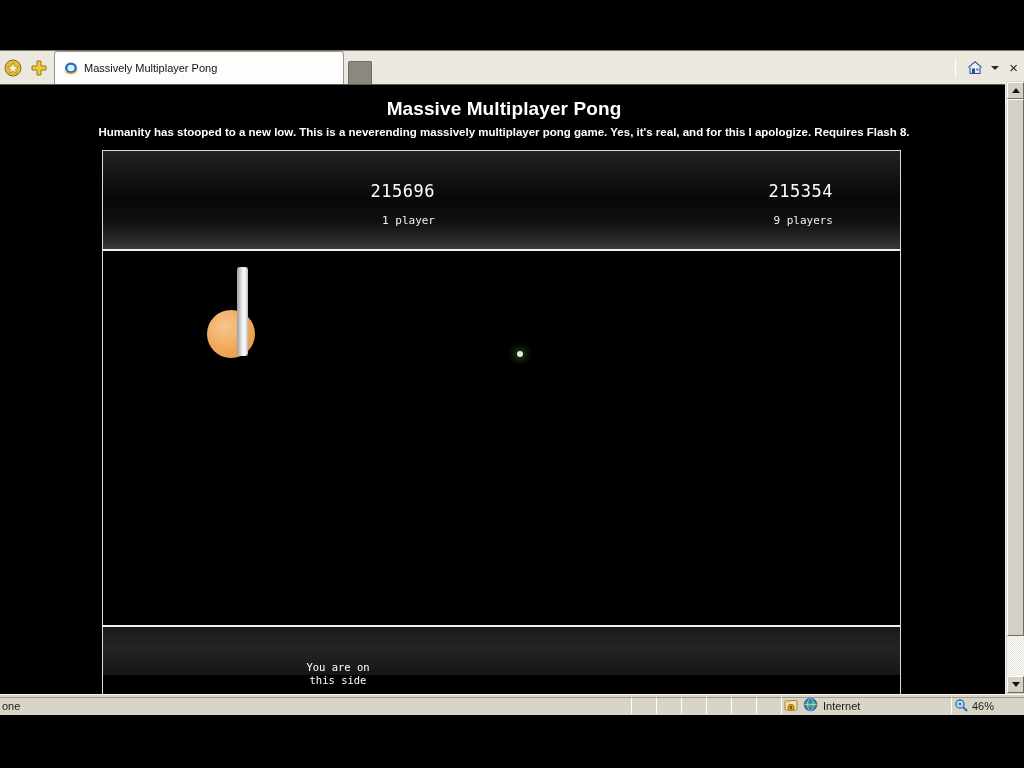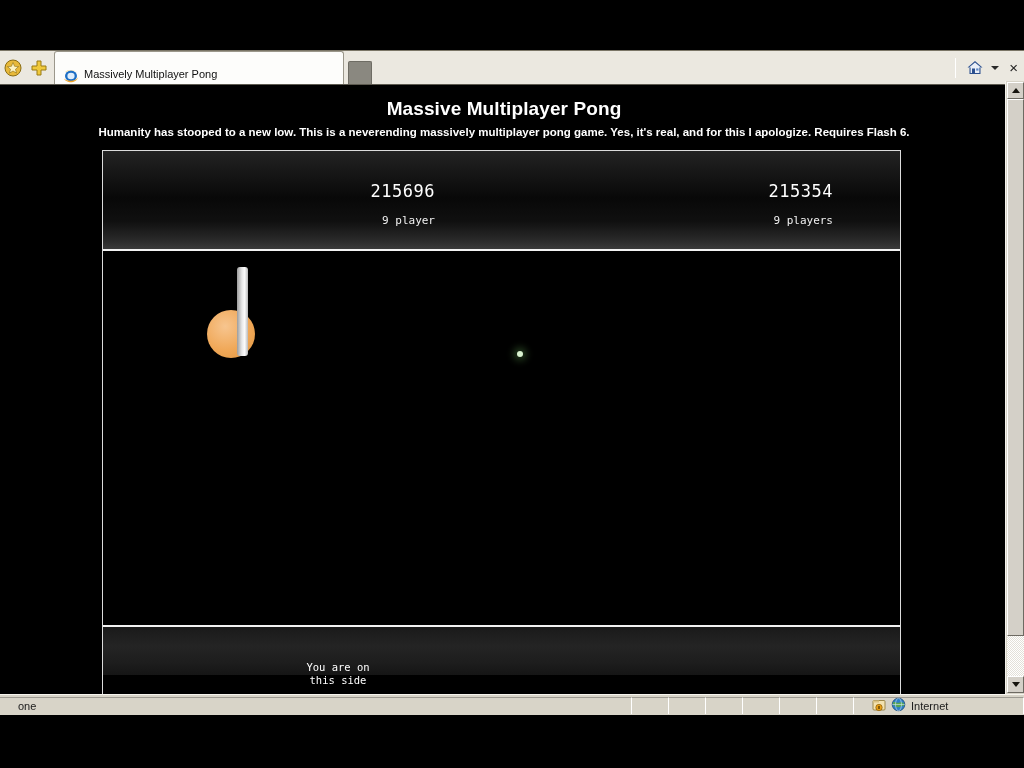--- a/index.html
+++ b/index.html
@@ -51,21 +51,21 @@
   .tab {
     position: relative;
     height: 27px;
     min-width: 290px;
     max-width: 290px;
     background: #fdfdfb;
     border: 1px solid #9b978b;
     border-bottom: none;
     border-radius: 3px 3px 0 0;
     display: flex;
-    align-items: flex-start;
+    align-items: center;
     padding: 16px 8px;
     margin-top: 5px;
     overflow: hidden;
   }
   .tab-favicon { width: 16px; height: 16px; flex: 0 0 16px; margin-right: 5px; }
   .tab-title {
     font-size: 11px;
     color: #101010;
     white-space: nowrap;
     overflow: hidden;
@@ -306,21 +306,21 @@
     align-items: center;
     font-size: 11px;
     color: #1b1b1b;
   }
   .status-pane {
     height: 17px;
     border-left: 1px solid #ffffff;
     border-top: 1px solid #9d9a92;
     display: flex;
     align-items: center;
-    padding: 0 18px;
+    padding: 0 2px;
   }
   #status-text-pane {
     width: 631px;
     flex: 0 0 631px;
     border-left: none;
   }
   .status-small { width: 25px; flex: 0 0 25px; }
   #status-zone-pane {
     width: 170px; flex: 0 0 170px;
     gap: 5px;
@@ -385,28 +385,28 @@
         </svg>
       </div>
       <div class="caret"></div>
       <div class="close-x">×</div>
     </div>
   </div>
 
   <div id="viewport">
 
     <div id="page-heading">Massive Multiplayer Pong</div>
-    <div id="page-subtitle">Humanity has stooped to a new low. This is a neverending massively multiplayer pong game. Yes, it's real, and for this I apologize. Requires Flash 6.</div>
+    <div id="page-subtitle">Humanity has stooped to a new low. This is a neverending massively multiplayer pong game. Yes, it's real, and for this I apologize. Requires Flash 8.</div>
 
     <div id="game-panel">
 
       <div id="scoreboard">
         <div class="score-block" id="score-left">
           <div class="score-value">215696</div>
-          <div class="score-players">9 player</div>
+          <div class="score-players">1 player</div>
         </div>
         <div class="score-block" id="score-right">
           <div class="score-value">215354</div>
           <div class="score-players">9 players</div>
         </div>
       </div>
 
       <div id="playfield">
         <div id="ball" style="left: 104px; top: 59px; width: 48px; height: 48px;"></div>
         <div id="paddle-left" style="left: 134px; top: 16px; width: 11px; height: 89px;"></div>

